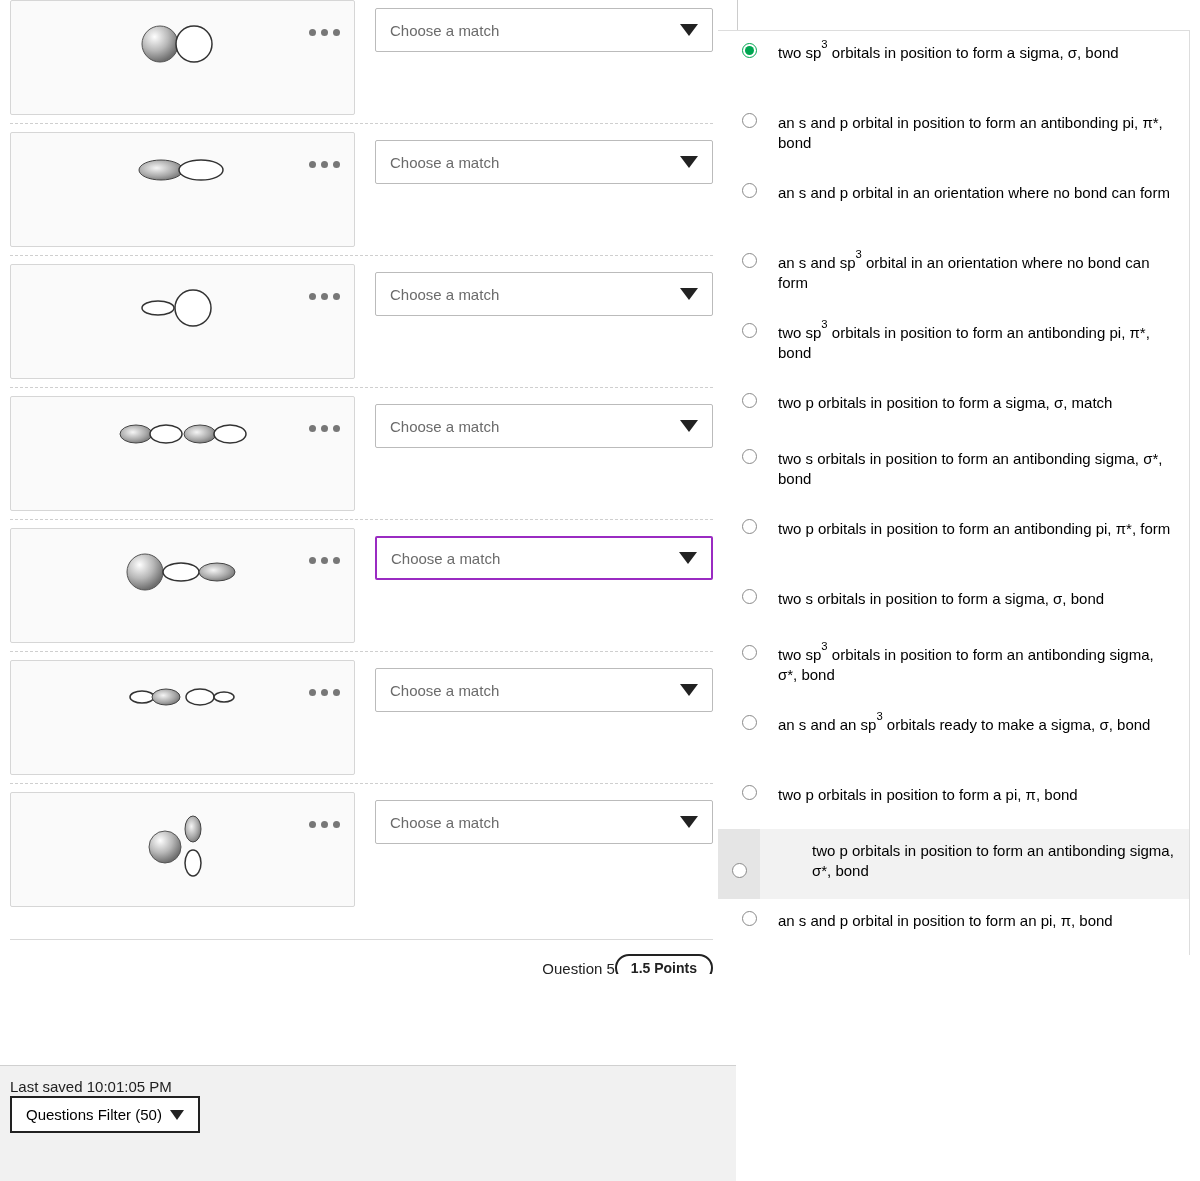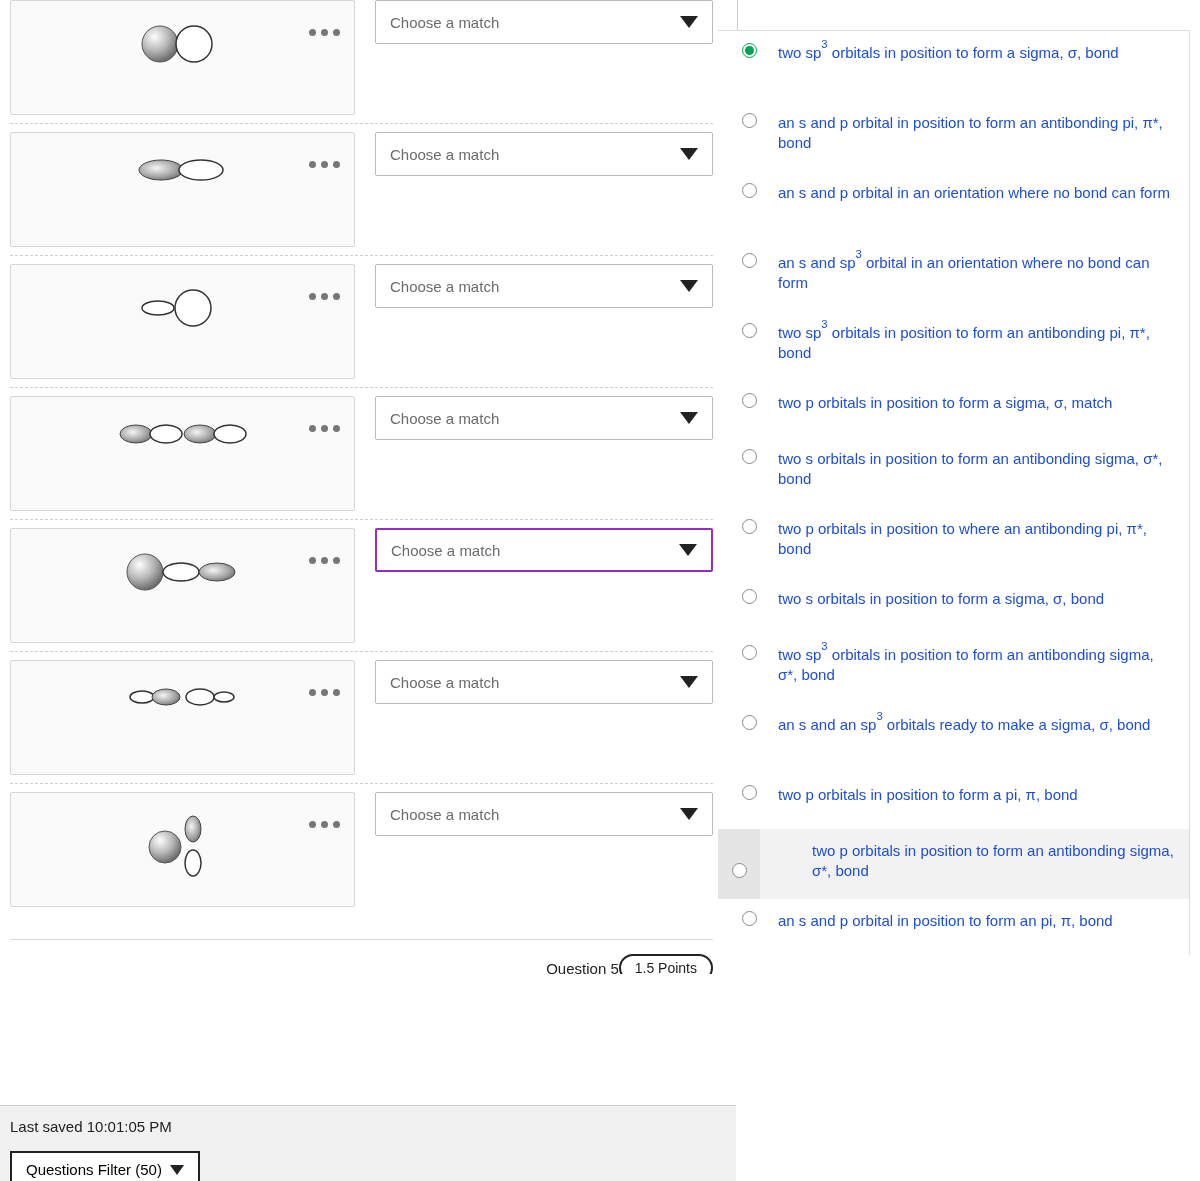--- a/index.html
+++ b/index.html
@@ -61,21 +61,21 @@
     height: 44px;
     background: #fff;
     border: 1px solid #bbb;
     border-radius: 2px;
     display: flex;
     align-items: center;
     justify-content: space-between;
     padding: 0 14px;
     color: #6b6b6b;
     cursor: pointer;
-    margin-top: 0;
+    margin-top: 8px;
   }
   .match-dd.focused {
     border: 2px solid #9a2bc2;
     height: 44px;
   }
   .caret-down {
     width: 0; height: 0;
     border-left: 9px solid transparent;
     border-right: 9px solid transparent;
     border-top: 12px solid #222;
@@ -92,34 +92,35 @@
     align-items: center;
     height: 28px;
     overflow: hidden;
   }
   .points-pill {
     border: 2px solid #222;
     border-radius: 999px;
     padding: 4px 14px;
     font-size: 14px;
     white-space: nowrap;
+    font-weight: bold;
   }
 
   .footer-bar {
     position: absolute;
     left: 0; bottom: 0;
     width: 736px;
-    height: 76px;
+    height: 116px;
     background: #f1f1f1;
     border-top: 1px solid #d0d0d0;
     padding: 12px 10px;
   }
   .saved-txt { font-size: 15px; color: #222; }
   .filter-btn {
-    margin-top: 16px;
+    margin-top: 1px;
     display: inline-flex;
     align-items: center;
     gap: 8px;
     border: 2px solid #222;
     background: #fff;
     padding: 8px 14px;
     font-size: 15px;
     cursor: pointer;
     font-weight: 500;
   }
@@ -181,21 +182,21 @@
     background: #e5e5e5;
     align-self: stretch;
     margin: -10px 0 -10px -10px;
     padding: 12px 0 0;
     width: 42px;
   }
   .opt-text {
     flex: 1;
     font-size: 15px;
     line-height: 1.3;
-    color: #1d4ed8;
+    color: #000000;
     padding-left: 8px;
     padding-top: 2px;
   }
   sup { font-size: 0.75em; line-height: 0; position: relative; top: -0.4em; }
 </style>
 </head>
 <body>
 
 <svg width="0" height="0" style="position:absolute">
   <defs>
@@ -409,21 +410,21 @@
       <div class="option-row tall">
         <div class="radio-cell">
           <div class="radio-outer"></div>
         </div>
         <div class="opt-text">two s orbitals in position to form an antibonding sigma, σ*, bond</div>
       </div>
       <div class="option-row tall">
         <div class="radio-cell">
           <div class="radio-outer"></div>
         </div>
-        <div class="opt-text">two p orbitals in position to where an antibonding pi, π*, bond</div>
+        <div class="opt-text">two p orbitals in position to form an antibonding pi, π*, form</div>
       </div>
       <div class="option-row">
         <div class="radio-cell">
           <div class="radio-outer"></div>
         </div>
         <div class="opt-text">two s orbitals in position to form a sigma, σ, bond</div>
       </div>
       <div class="option-row tall">
         <div class="radio-cell">
           <div class="radio-outer"></div>

